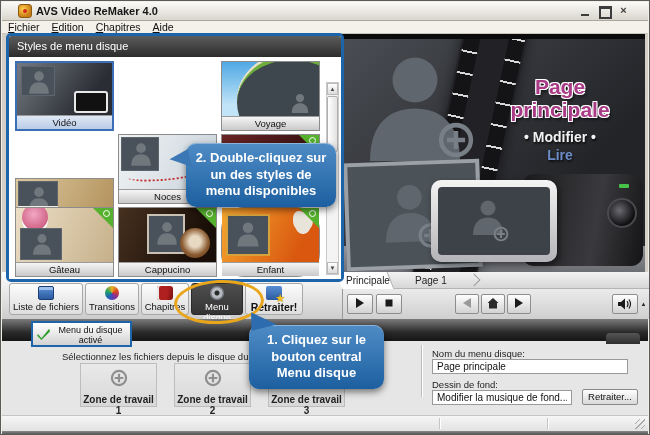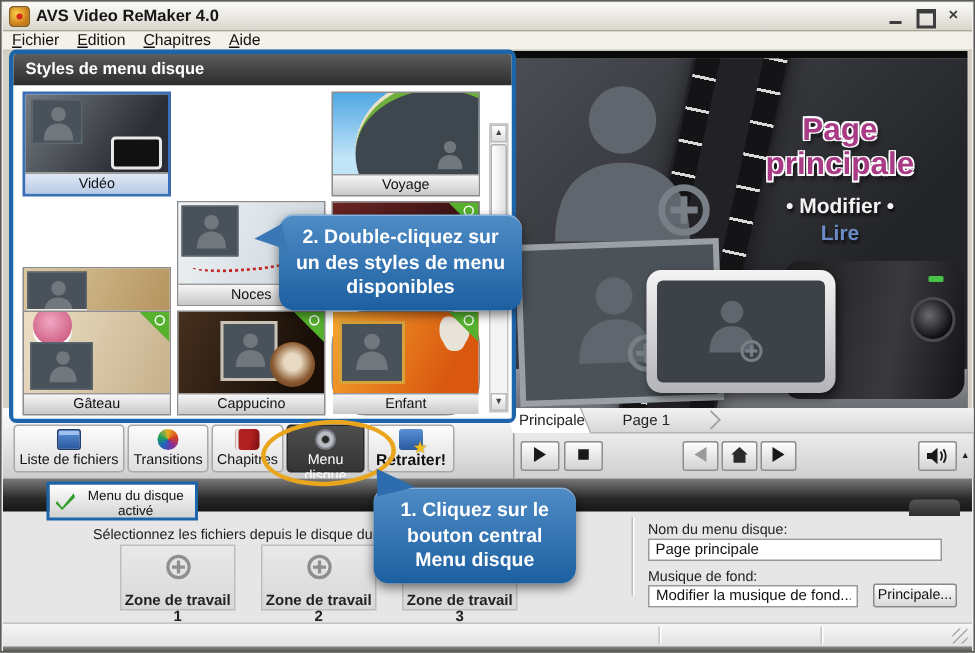--- a/index.html
+++ b/index.html
@@ -3,21 +3,21 @@
 <meta charset="utf-8">
 <style>
   html,body{margin:0;padding:0;background:#555;}
   *{box-sizing:border-box;font-family:"Liberation Sans","DejaVu Sans",sans-serif;}
   #win{position:relative;width:650px;height:435px;background:#d4d0c8;overflow:hidden;
        border:1px solid #5a5a5a;box-shadow:inset 0 0 0 1px #f0efe8;}
 
   
   .titlebar{position:absolute;left:1px;top:1px;right:1px;height:19px;
     background:linear-gradient(#fbfaf7,#d9d6cd);border-bottom:1px solid #a9a69c;
-    display:flex;align-items:center;padding:0 4px;}
+    display:flex;align-items:center;padding:0 16px;}
   .app-icon{width:14px;height:14px;border-radius:3px;margin-right:4px;
     background:radial-gradient(circle at 35% 35%,#ffd24a,#c97a16 70%);
     border:1px solid #8a5a10;position:relative;}
   .app-icon::after{content:"";position:absolute;left:4px;top:4px;width:4px;height:4px;border-radius:50%;background:#d42a1e;}
   .title-text{font-size:11px;font-weight:bold;color:#161616;}
   .win-ctrls{margin-left:auto;display:flex;gap:6px;align-items:center;padding-right:2px;}
   .wbtn{width:13px;height:12px;position:relative;cursor:default;color:#3c3c3c;
     font-size:11px;line-height:11px;text-align:center;font-weight:bold;}
   .wbtn.min::after{content:"";position:absolute;left:2px;right:3px;bottom:1px;height:2px;background:#3c3c3c;}
   .wbtn.max::after{content:"";position:absolute;left:1px;top:1px;width:9px;height:8px;border:2px solid #3c3c3c;border-top-width:3px;}
@@ -25,21 +25,21 @@
   
   .menubar{position:absolute;left:1px;top:20px;right:1px;height:13px;background:#f3f1ea;
     border-bottom:1px solid #c9c6bc;display:flex;align-items:center;font-size:10.5px;color:#111;}
   .menu-item{padding:0 6px;display:inline-block;}
   .menu-item::first-letter{text-decoration:underline;}
 
   
   .styles-annot{position:absolute;left:5px;top:32px;width:338px;height:249px;
     border:3px solid #1d65ab;border-radius:5px;background:#fff;z-index:4;}
   .panel-header{position:absolute;left:0;top:0;right:0;height:21px;
-    background:linear-gradient(#5c5c5c,#2c2c2c);color:#fff;font-size:11px;font-weight:bold;
+    background:linear-gradient(#5c5c5c,#2c2c2c);color:#fff;font-size:11px;font-weight:normal;
     line-height:21px;padding-left:8px;border-radius:2px 2px 0 0;}
   .panel-body{position:absolute;left:0;top:21px;right:0;bottom:0;background:#fff;}
 
   .thumb{position:absolute;width:99px;height:70px;border:1px solid #8c8c8c;background:#fff;}
   .thumb.sel{border:2px solid #3b6fb5;}
   .thumb .art{position:absolute;left:0;top:0;right:0;bottom:14px;overflow:hidden;}
   .thumb .tlabel{position:absolute;left:0;right:0;bottom:0;height:14px;font-size:9.5px;
     text-align:center;line-height:14px;color:#111;
     background:linear-gradient(#f6f6f6,#c9c9c9);border-top:1px solid #9a9a9a;}
   .thumb.sel .tlabel{background:linear-gradient(#dfe8f5,#b9cbe6);}
@@ -175,21 +175,21 @@
   .grip{position:absolute;right:3px;bottom:2px;width:10px;height:10px;
     background:repeating-linear-gradient(135deg,transparent 0 3px,#aaa 3px 4px);}
   .bottom-edge{position:absolute;left:1px;top:430px;right:1px;height:4px;background:linear-gradient(#8a8a8a,#4a4a4a);}
 
   
   .ellipse{position:absolute;left:173px;top:279px;width:90px;height:44px;border:3px solid #e9a61d;
     border-radius:50%;transform:rotate(-3deg);z-index:8;pointer-events:none;}
   .callout{position:absolute;background:linear-gradient(#4f8cc6,#1c5fa0);color:#fff;font-weight:bold;
     font-size:13px;line-height:16.5px;text-align:center;border-radius:10px;padding:7px 6px;
     box-shadow:0 3px 7px rgba(0,0,0,.5),inset 0 1px 0 rgba(255,255,255,.35);z-index:9;}
-  .co2{left:185px;top:142px;width:162px;}
+  .co2{left:185px;top:142px;width:150px;}
   .co2 .tail{position:absolute;left:-16px;top:8px;width:0;height:0;
     border-top:6px solid transparent;border-bottom:12px solid transparent;border-right:20px solid #3a77b4;
     transform:rotate(-12deg);}
   .co1{left:248px;top:324px;width:135px;}
   .co1 .tail{position:absolute;left:0px;top:-15px;width:0;height:0;
     border-left:4px solid transparent;border-right:22px solid transparent;border-bottom:18px solid #2d6caf;
     transform:rotate(-14deg);}
 </style>
 </head>
 <body>
@@ -468,23 +468,23 @@
       <svg width="20" height="20" viewBox="0 0 24 24" style="stroke:#8f8f8f;fill:none;">
           <use href="#sym-plus"></use>
         </svg>
       <span class="zlabel">Zone de travail 3</span>
     </div>
 
     <div class="vdivider"></div>
 
     <div class="form-label" style="left:430px;top:29px;">Nom du menu disque:</div>
     <input class="form-input" style="left: 430px; top: 40px; width: 196px;" readonly="" value="Page principale">
-    <div class="form-label" style="left:430px;top:60px;">Musique de fond:</div>
+    <div class="form-label" style="left:430px;top:60px;">Dessin de fond:</div>
     <input class="form-input" style="left: 430px; top: 71px; width: 140px;" readonly="" value="Modifier la musique de fond...">
-    <div class="browse" style="left:580px;top:70px;width:56px;">Principale...</div>
+    <div class="browse" style="left:580px;top:70px;width:56px;">Retraiter...</div>
   </div>
 
   <div class="statusbar">
     <div class="ssep" style="left:437px;"></div>
     <div class="ssep" style="left:545px;"></div>
     <div class="grip"></div>
   </div>
   <div class="bottom-edge"></div>
 
   <div class="ellipse"></div>

